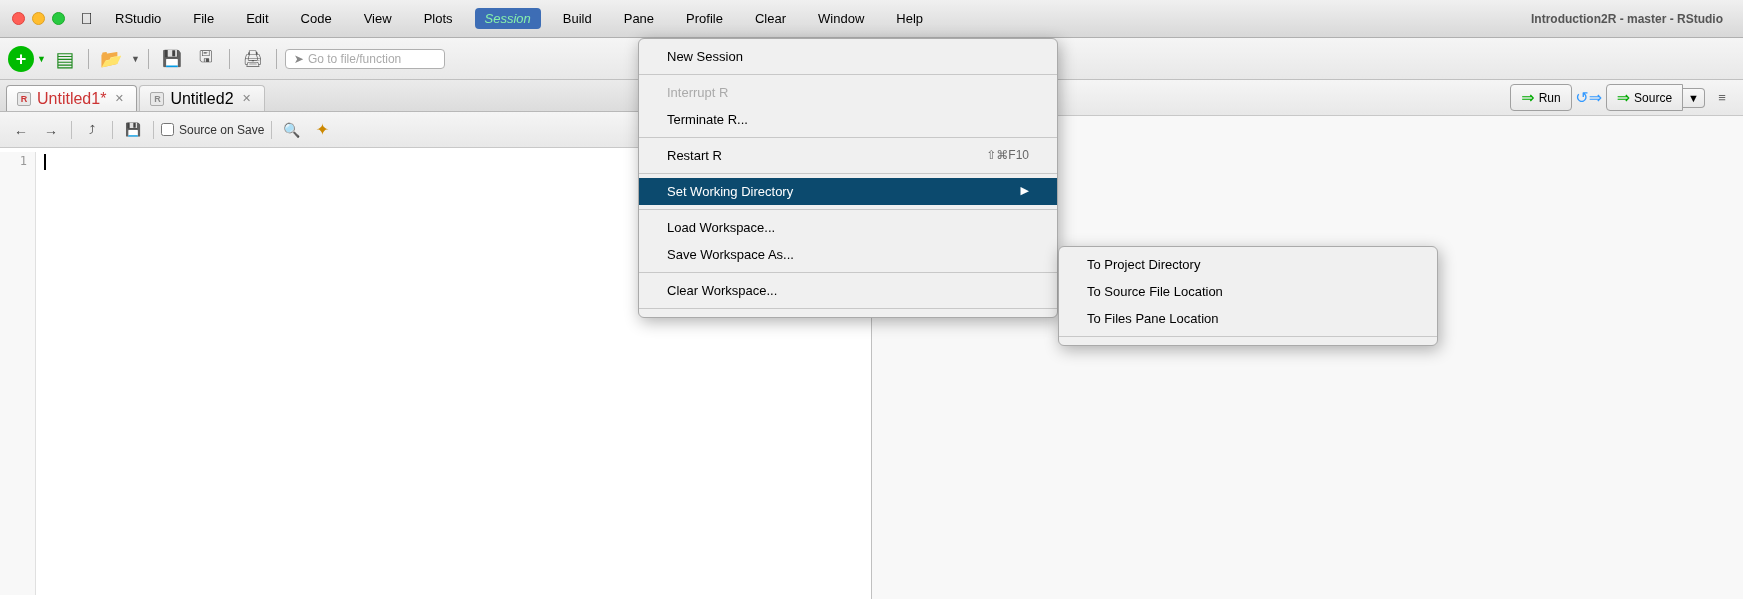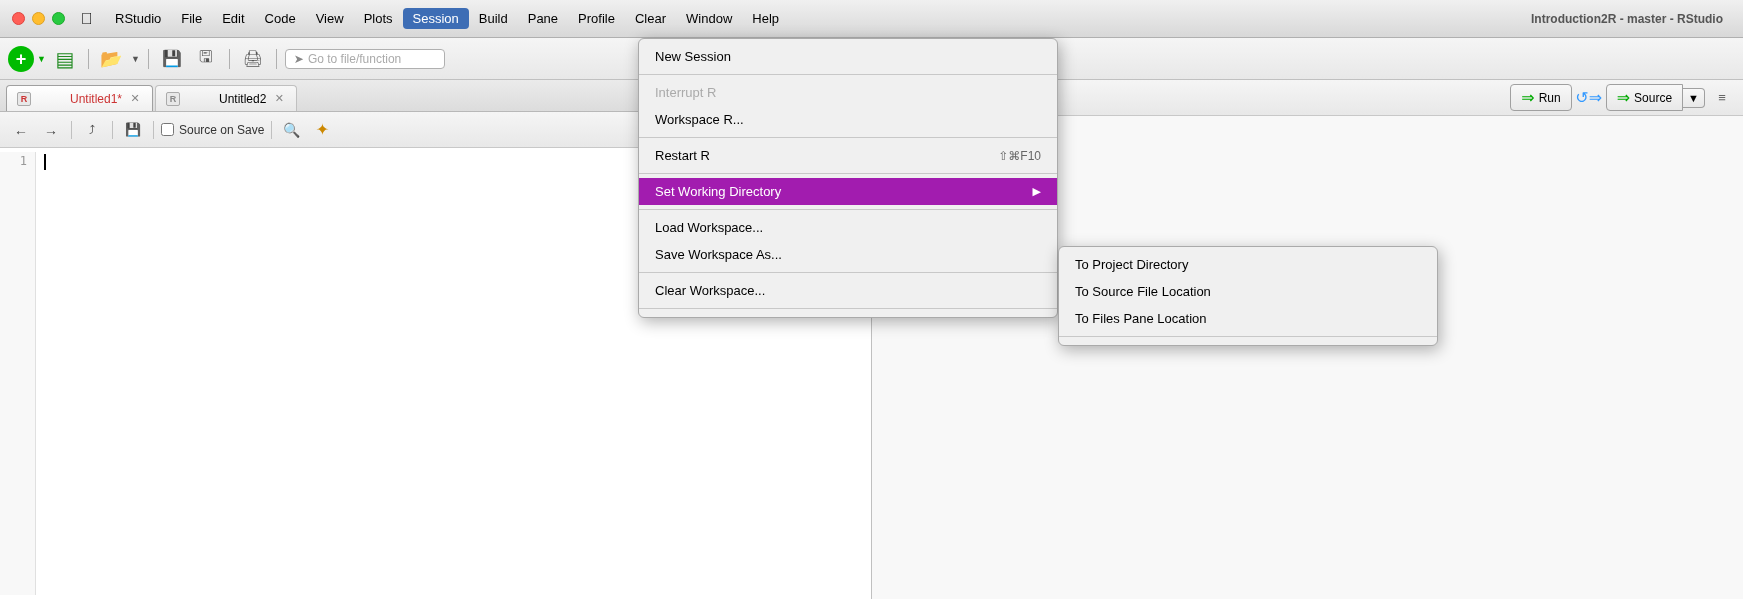--- a/index.html
+++ b/index.html
@@ -32,35 +32,36 @@
     .traffic-light {
       width: 13px;
       height: 13px;
       border-radius: 50%;
     }
     .tl-close { background: #ff5f57; border: 1px solid #e0443e; }
     .tl-minimize { background: #ffbd2e; border: 1px solid #dea123; }
     .tl-maximize { background: #28c940; border: 1px solid #1aab29; }
     .menu-bar {
       display: flex;
-      gap: 0;
+      gap: 12px;
       flex: 1;
       align-items: flex-end;
     }
     .menu-item {
       padding: 3px 10px;
       border-radius: 4px;
       cursor: pointer;
       font-size: 13px;
       color: #000;
       white-space: nowrap;
     }
     .menu-item.active {
       background: #3d6db5;
-      color: #ffffff;
+      color: #86efac;
+      font-style: italic;
     }
     .window-title {
       position: absolute;
       right: 20px;
       top: 50%;
       transform: translateY(-50%);
       font-size: 12px;
       color: #555;
       font-weight: bold;
     }
@@ -138,22 +139,21 @@
       align-items: center;
       justify-content: center;
       font-size: 9px;
       font-weight: bold;
       color: #888;
     }
     .tab.active .tab-r-icon {
       color: #cc3333;
     }
     .tab-name {
-      font-size: 12px;
-      margin-left: 33px;
+      font-size: 16px;
     }
     .tab.active .tab-name {
       color: #cc3333;
       font-weight: 500;
     }
     .tab-close {
       font-size: 11px;
       color: #888;
       cursor: pointer;
       width: 14px;
@@ -347,34 +347,33 @@
       border: 1px solid #aaa;
       border-radius: 6px;
       box-shadow: 2px 4px 16px rgba(0,0,0,0.3);
       padding: 4px 0;
       pointer-events: all;
       z-index: 200;
     }
 
     .menu-entry {
       display: flex;
-      align-items: center;
       justify-content: space-between;
-      padding: 6px 16px;
+      padding: 6px 28px;
       cursor: pointer;
       font-size: 13px;
       color: #000;
       white-space: nowrap;
     }
     .menu-entry.disabled {
       color: #aaa;
       cursor: default;
     }
     .menu-entry.highlighted {
-      background: #a21caf;
+      background: #0c4a6e;
       color: white;
     }
     .menu-shortcut {
       font-size: 12px;
       color: #666;
       margin-left: 24px;
     }
     .menu-entry.highlighted .menu-shortcut {
       color: #ccc;
     }
@@ -611,21 +610,21 @@
       <span>New Session</span>
       <span class="menu-shortcut"></span>
     </div>
     <div class="menu-divider"></div>
 
     <div class="menu-entry disabled">
       <span>Interrupt R</span>
     </div>
 
     <div class="menu-entry">
-      <span>Workspace R...</span>
+      <span>Terminate R...</span>
     </div>
     <div class="menu-divider"></div>
 
     <div class="menu-entry">
       <span>Restart R</span>
       <span class="menu-shortcut">⇧⌘F10</span>
     </div>
     <div class="menu-divider"></div>
 
     <div class="menu-entry highlighted">

